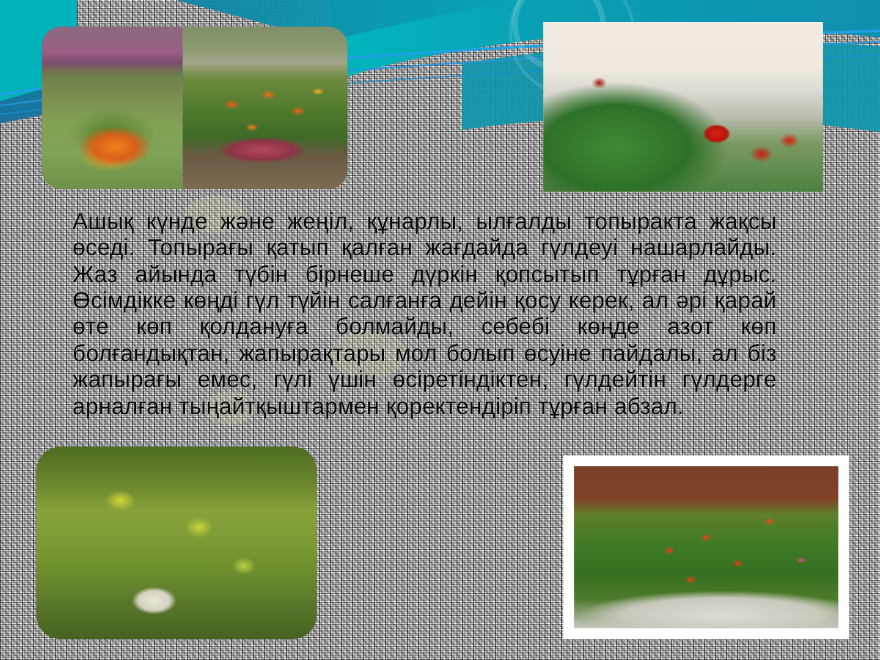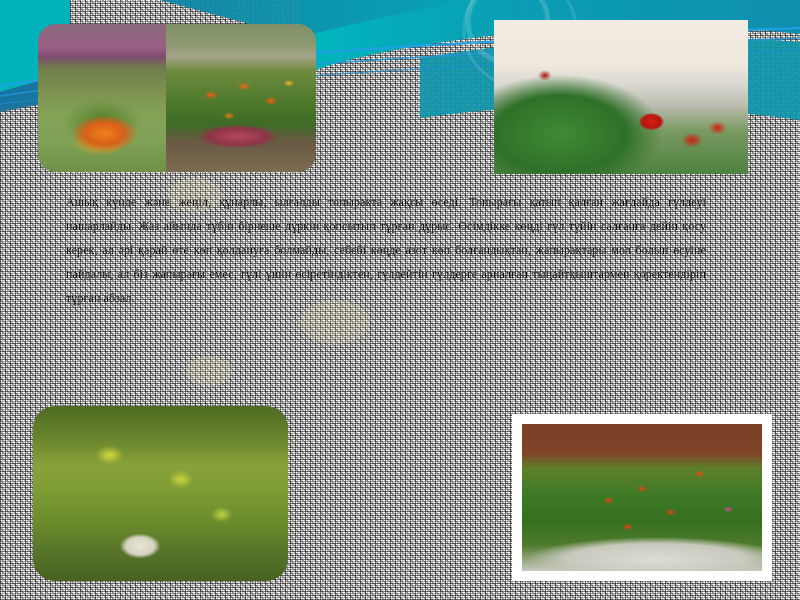--- a/index.html
+++ b/index.html
@@ -129,22 +129,22 @@
     background-repeat: no-repeat;
     background-size: cover;
   }
 
   
   .body-text {
     position: absolute;
     left: 66px;
     top: 190px;
     width: 640px;
-    font-family: Liberation Serif, serif;
-    font-size: 12px;
+    font-family: Liberation Sans, sans-serif;
+    font-size: 21px;
     line-height: 24px;
     color: #0a0a0a;
     letter-spacing: 0.1px;
     text-shadow: 0 0 1px rgba(255,255,255,0.55);
   }
   .body-text p {
     margin: 0;
     text-align: justify;
     text-align-last: left;
   }

